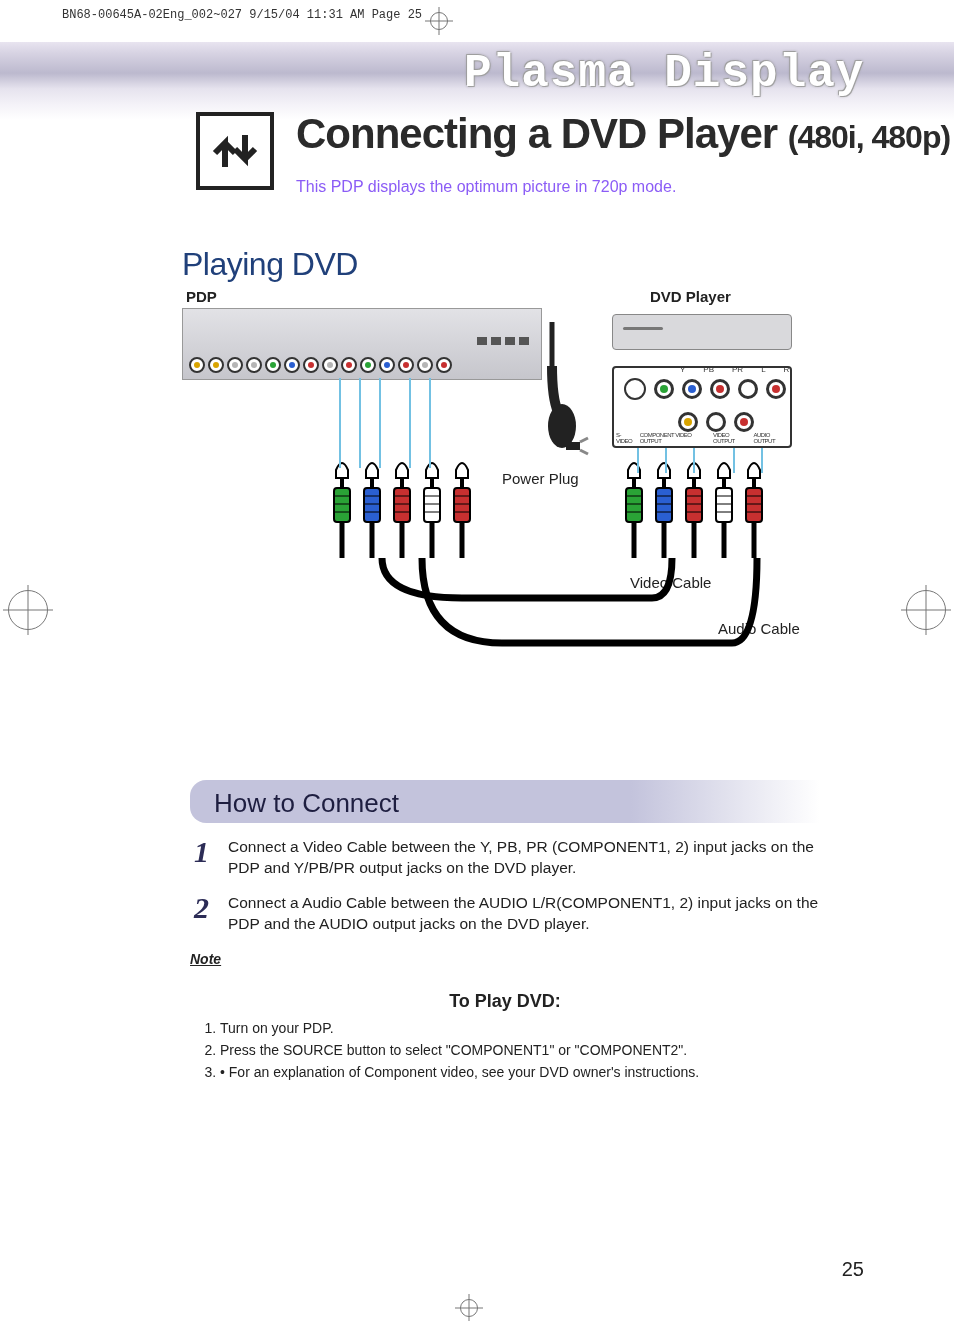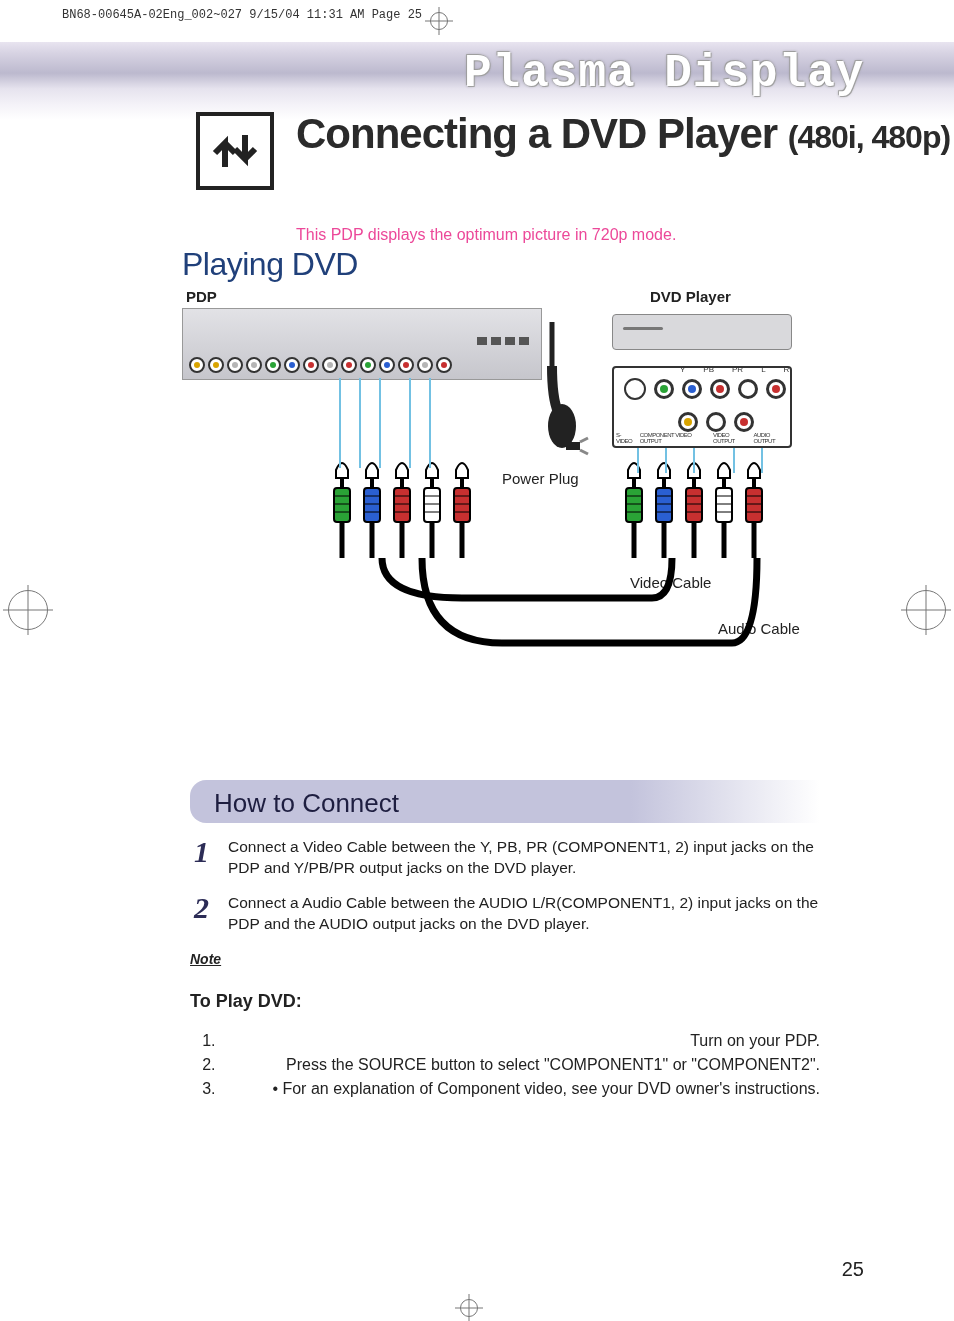--- a/index.html
+++ b/index.html
@@ -78,22 +78,21 @@
     font-size: 42px;
     font-weight: 700;
     color: #2b2b2b;
     letter-spacing: -1px;
   }
   .page-title .sub { font-size: 32px; font-weight: 700; }
   .page-subtitle {
     position: absolute;
     top: 178px; left: 296px;
     font-size: 16px;
-    color: #ec4899;
-    margin-top: 48px;
+    color: #8b5cf6;
   }
 
   .section-title {
     font-family: "Futura", "Trebuchet MS", sans-serif;
     color: #20407a;
     font-size: 32px;
     letter-spacing: -0.5px;
   }
   .playing-dvd { position: absolute; top: 246px; left: 182px; }
 
@@ -195,25 +194,25 @@
     font-size: 30px; color:#2c2c56;
     width:20px; flex:none; line-height:1;
   }
   .note-label{
     font-style:italic; font-weight:700; font-size:14px;
     text-decoration: underline;
     margin-top:16px; display:block;
   }
   .note-text{ font-size:15.5px; margin-top:4px; }
   .toplay-title{
-    font-weight:700; font-size:18px; margin-top:24px;
+    font-weight:700; font-size:18px; margin-top:24px;text-align:center;
   }
   .ol{
-    margin-top:20px; font-size:16px;
-    list-style: decimal; padding-left:30px;text-align:right;
+    margin-top:8px; font-size:14px;
+    list-style: decimal; padding-left:30px;
   }
   .ol li{ margin-bottom:6px; }
   .ol li .bullet-sub{ display:block; padding-left:0; }
 
   .pagenum{
     position:absolute; bottom:40px; right:90px;
     font-size:20px;
   }
 </style>
 </head>

